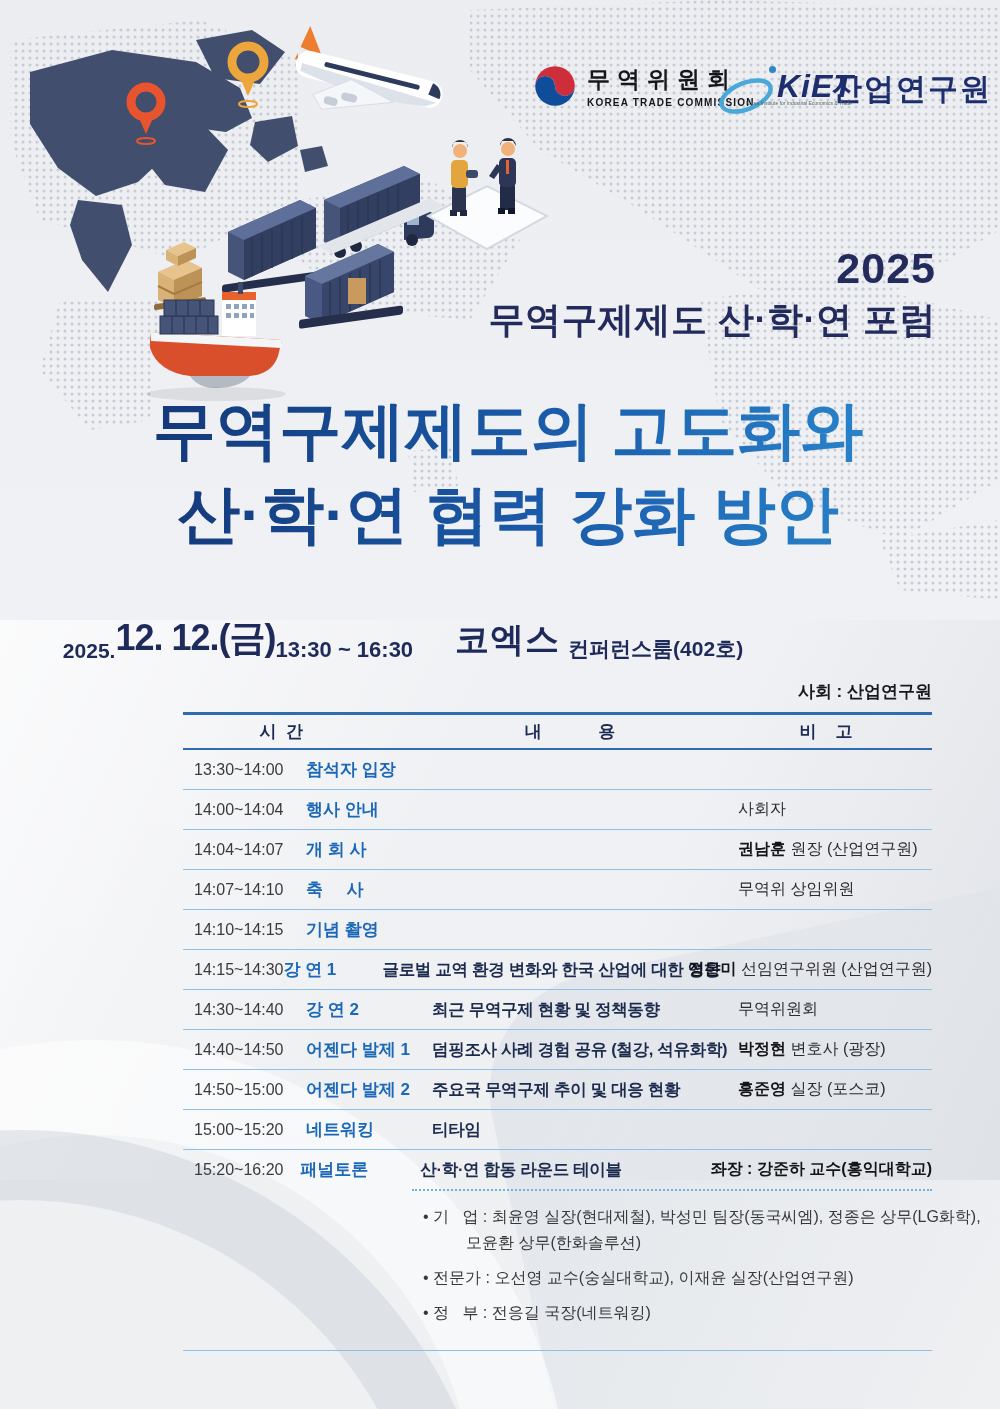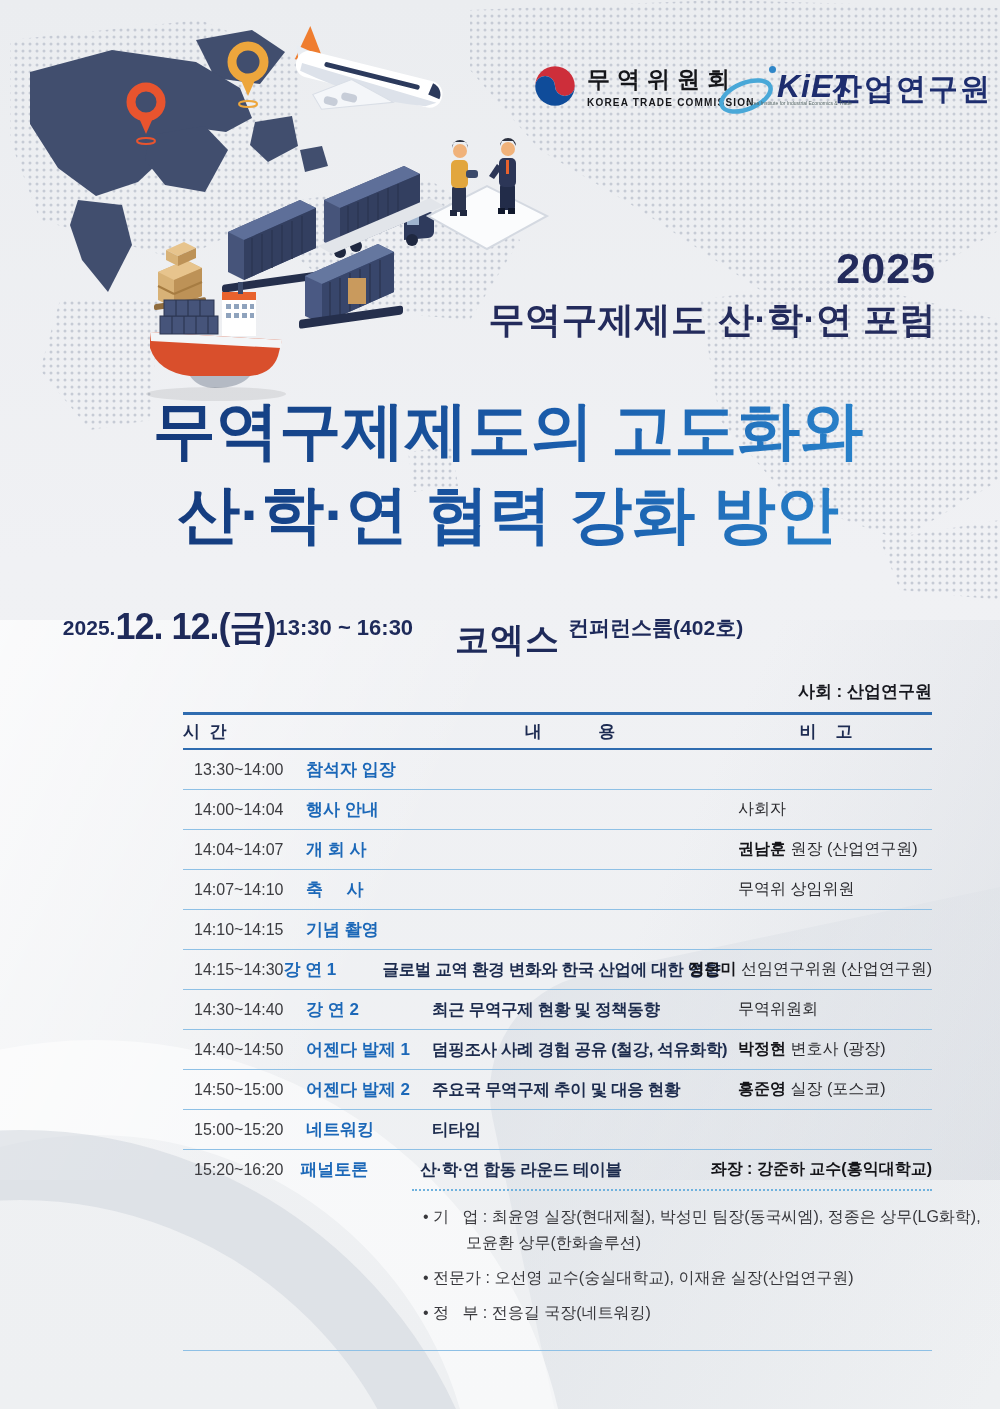--- a/index.html
+++ b/index.html
@@ -36,34 +36,34 @@
   
   .year{position:absolute;right:64px;top:244px;z-index:3;font-size:43px;font-weight:900;color:#232b5c;letter-spacing:1px;}
   .forum{position:absolute;right:64px;top:296px;z-index:3;font-size:36px;font-weight:900;color:#232b5c;letter-spacing:.5px;}
   .main-title{position:absolute;left:8px;top:388px;width:1000px;z-index:3;text-align:center;}
   .title-line{font-size:63px;font-weight:900;line-height:84px;letter-spacing:0px;color:#164a94;white-space:nowrap;}
   @supports ((-webkit-background-clip:text) or (background-clip:text)){
     .title-line{background:linear-gradient(90deg,#122c68 0%,#1a5cab 55%,#2f93d8 100%);
       -webkit-background-clip:text;background-clip:text;color:transparent;}
   }
   .date-row{position:absolute;left:0;top:592px;width:806px;z-index:3;display:flex;justify-content:center;
-    align-items:center;white-space:nowrap;color:#1e2a5a;}
+    align-items:flex-end;white-space:nowrap;color:#1e2a5a;}
   .d-small{font-size:21px;font-weight:700;}
   .d-large{font-size:36px;font-weight:800;letter-spacing:-1px;}
   .d-time{font-size:22px;font-weight:700;}
   .d-gap{width:42px;}
   .d-venue{font-size:34px;font-weight:900;letter-spacing:1px;margin-top:25px;}
   .d-room{font-size:21px;font-weight:700;margin-left:8px;}
   
   .moderator{position:absolute;left:183px;top:680px;width:749px;z-index:3;text-align:right;
     font-size:17px;font-weight:700;color:#17181f;}
   .sched{position:absolute;left:183px;top:712px;width:749px;z-index:3;}
   .thead{display:flex;align-items:center;height:33px;border-top:3px solid #2f6cb0;border-bottom:2px solid #2f6cb0;
     font-size:17px;font-weight:800;color:#1d2b52;}
-  .h-time{width:120px;text-align:left;white-space:pre;}
+  .h-time{width:120px;text-align:right;white-space:pre;}
   .h-content{width:300px;margin-left:117px;text-align:center;white-space:pre;}
   .h-note{flex:1;text-align:center;white-space:pre;}
   .trow{display:flex;align-items:center;height:39px;border-bottom:1px solid #8ec0e5;}
   .trow.nb{border-bottom:none;}
   .c-time{width:112px;padding-left:11px;font-size:16px;color:#3b3b3f;letter-spacing:0px;}
   .c-cat{width:112px;text-align:left;font-size:17px;font-weight:800;color:#1c68b8;white-space:pre;}
   .c-content{width:300px;margin-left:14px;font-size:16.5px;font-weight:800;color:#1c2b4d;
     letter-spacing:-.3px;white-space:nowrap;}
   .c-note{flex:1;padding-left:6px;font-size:16px;color:#2c2c30;white-space:nowrap;}
   .c-note b{font-weight:800;color:#141418;}

